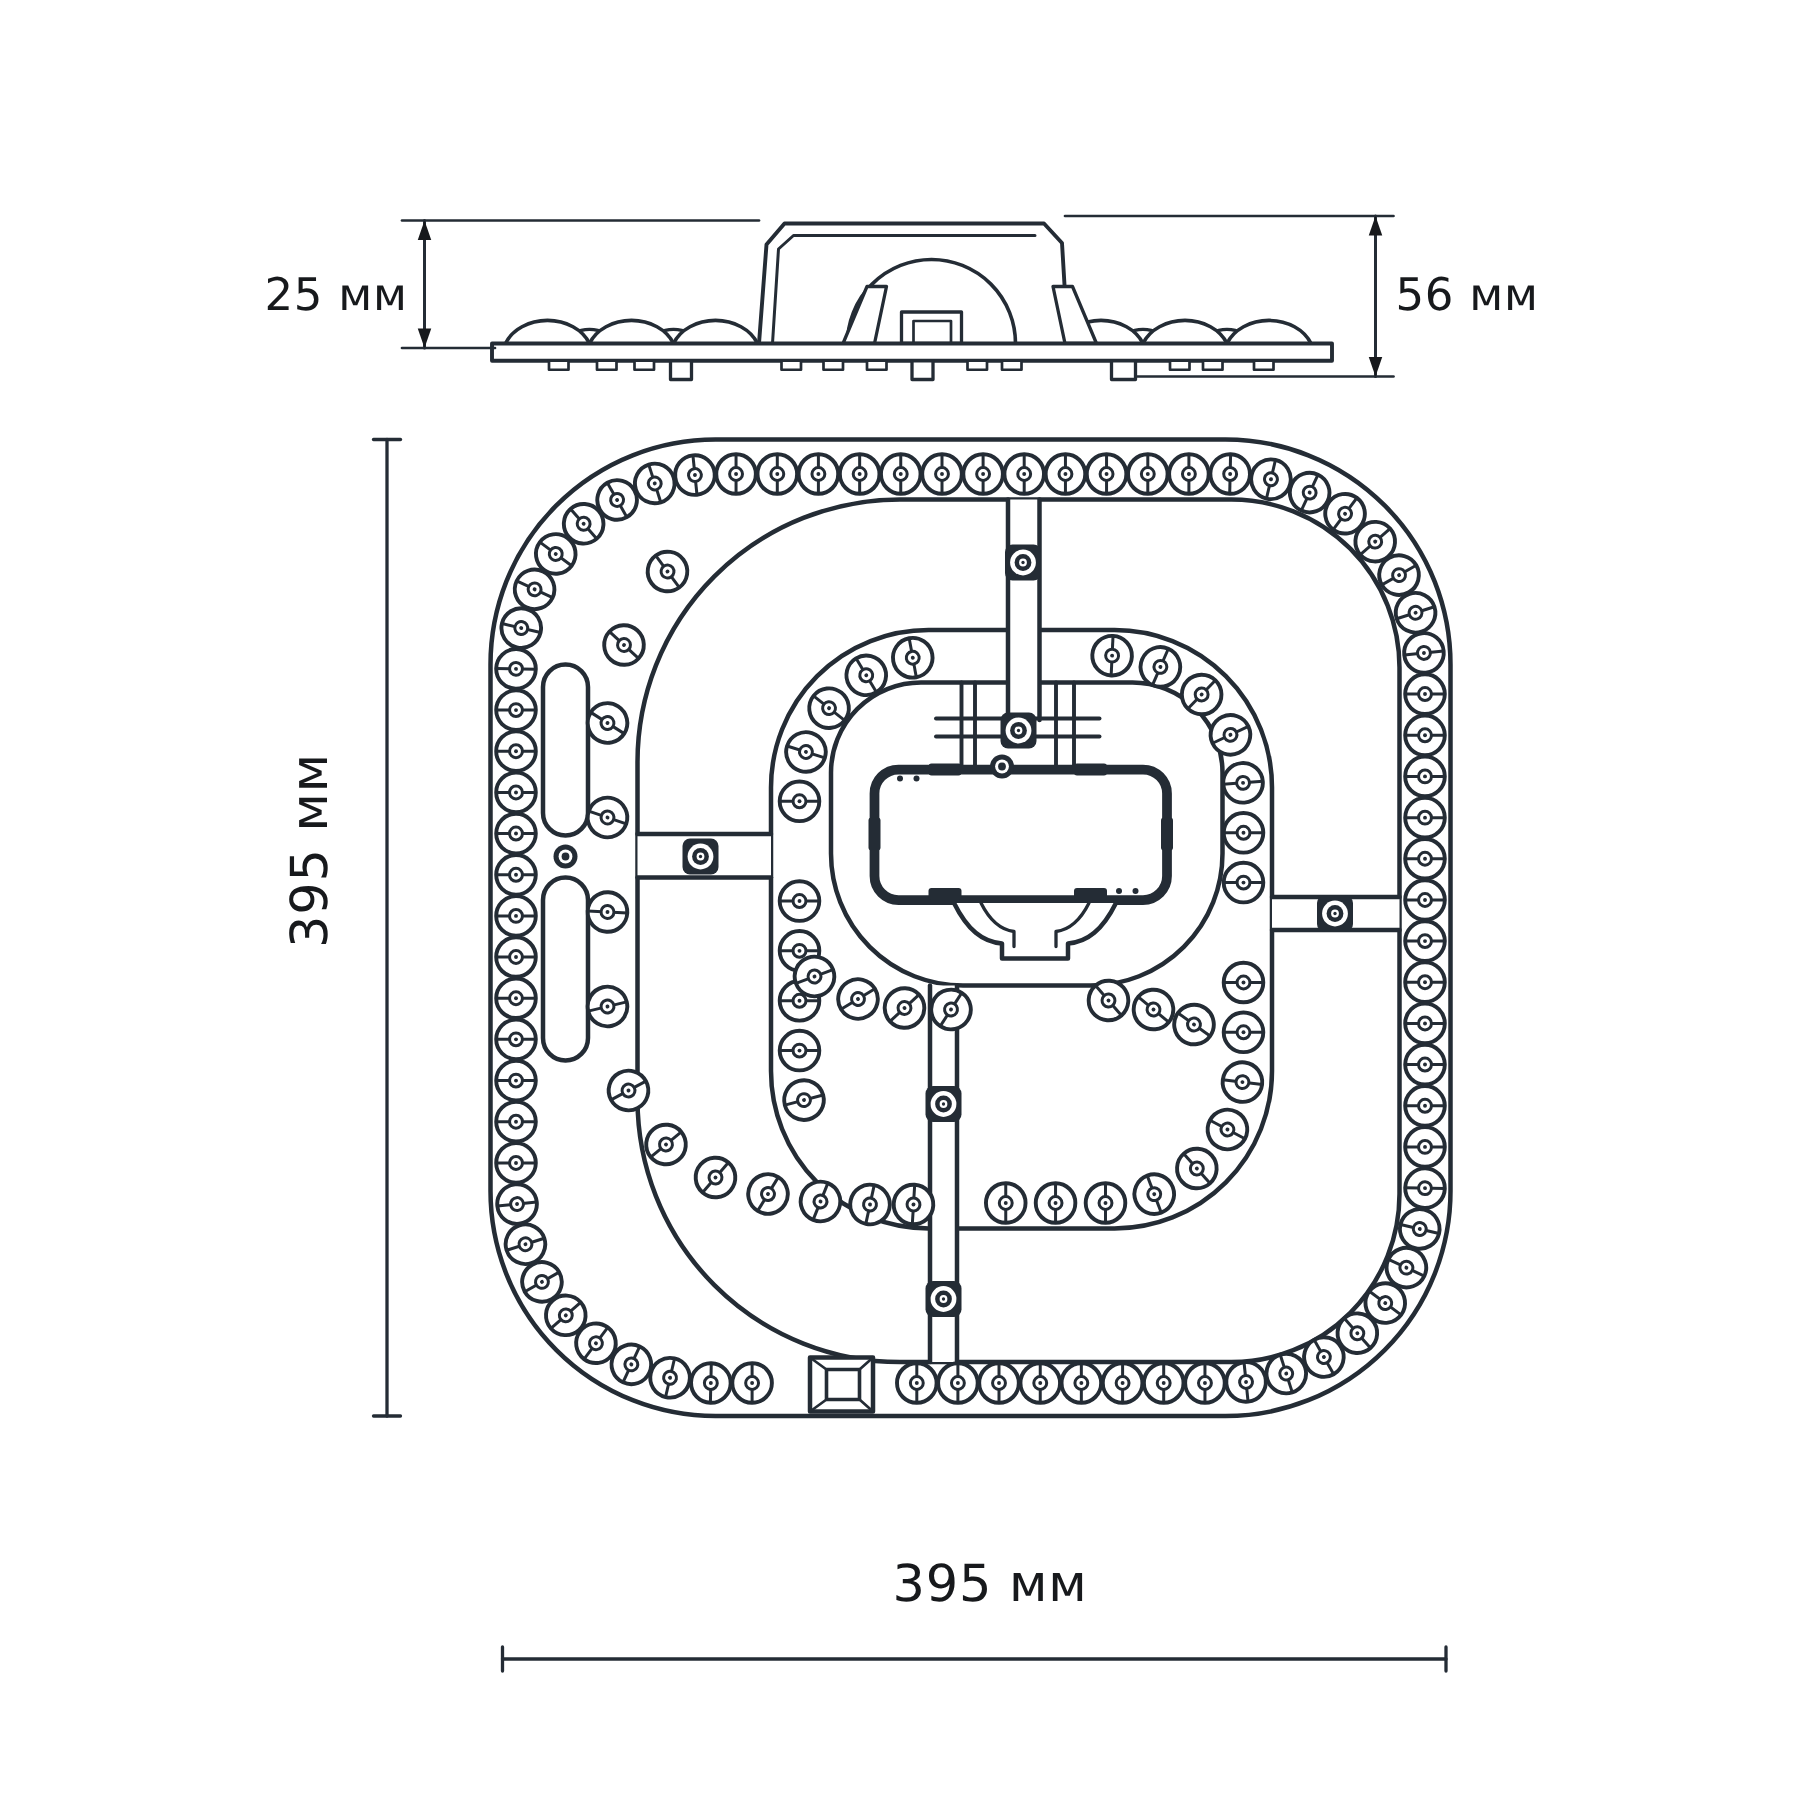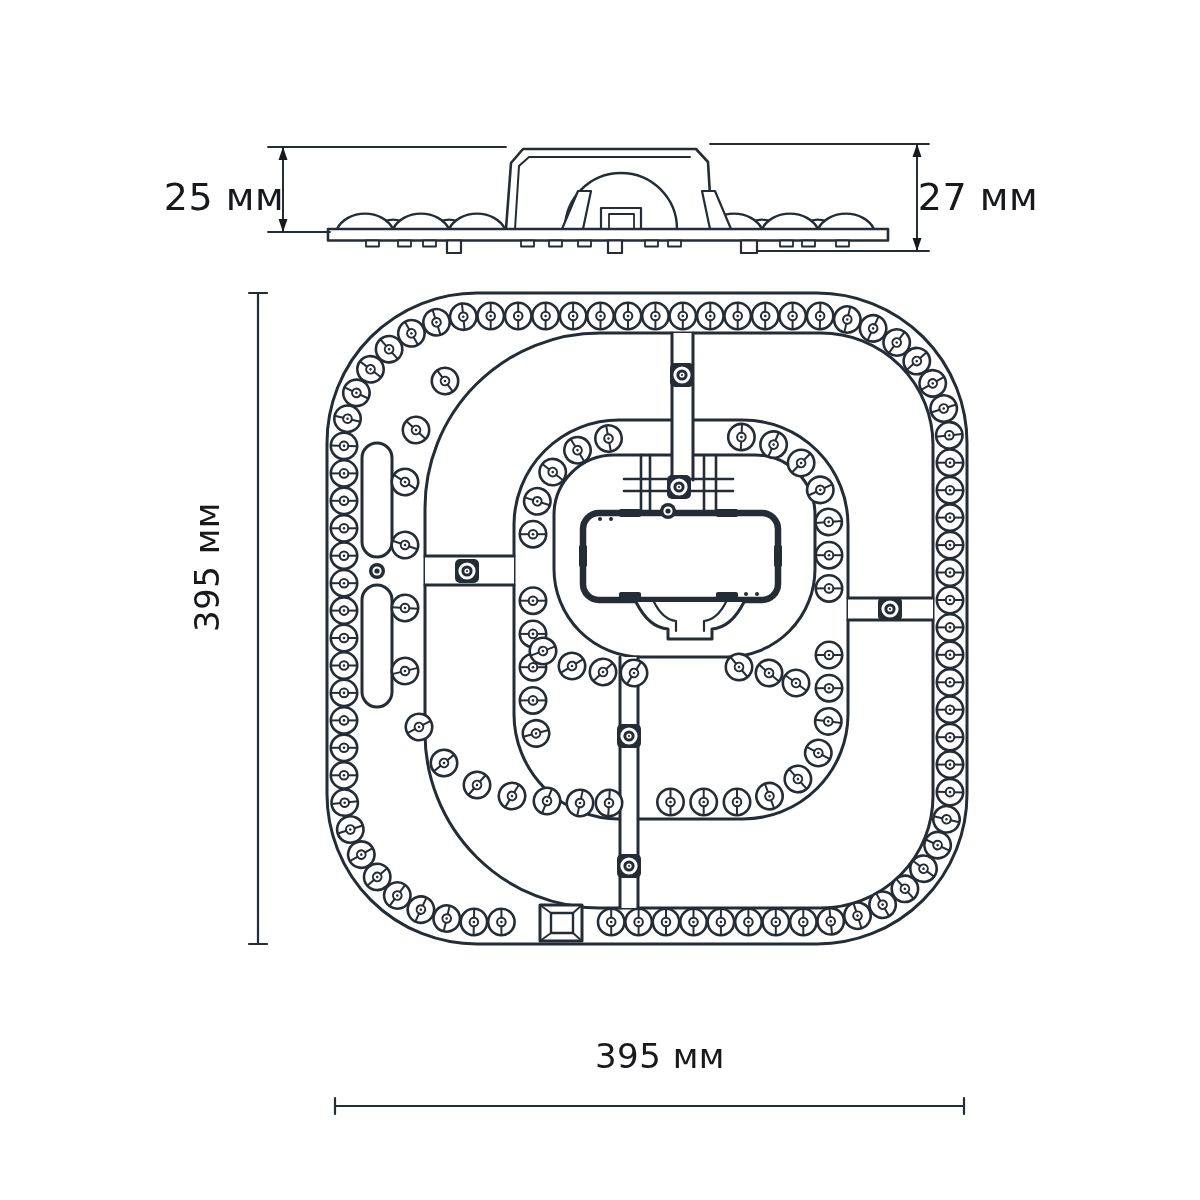--- a/index.html
+++ b/index.html
@@ -2,21 +2,21 @@
 <html><head>
 <meta charset="utf-8">
 <style>
   html,body{margin:0;padding:0;background:#fff;}
   .stage{
     position:relative;width:1200px;height:1200px;background:#fff;overflow:hidden;
     font-family:"DejaVu Sans","Liberation Sans",sans-serif;
   }
   .stage svg{position:absolute;left:0;top:0;}
   .dim-label{
-    position:absolute;color:#17191c;font-size:38px;letter-spacing:.5px;
+    position:absolute;color:#17191c;font-size:30px;letter-spacing:.5px;
     white-space:nowrap;transform:translate(-50%,-50%);
   }
   .dim-label.big{font-size:34px;}
   .dim-label.vert{transform:translate(-50%,-50%) rotate(-90deg);}
 </style>
 </head>
 <body>
 
 <div class="stage">
   <svg id="drawing" width="1200" height="1200" viewBox="0 0 1200 1200">
@@ -950,16 +950,16 @@
         </g>
         <g>
           <path d="M 335 1106 H 964" fill="none" stroke="#242c35" stroke-width="2.2" stroke-linecap="round" stroke-linejoin="round"></path>
           <path d="M 335 1098 V 1114" fill="none" stroke="#242c35" stroke-width="2.2" stroke-linecap="round" stroke-linejoin="round"></path>
           <path d="M 964 1098 V 1114" fill="none" stroke="#242c35" stroke-width="2.2" stroke-linecap="round" stroke-linejoin="round"></path>
         </g>
       </g>
     </svg>
 
   <div class="dim-label" id="lbl-25" style="left:224px;top:197px;">25 мм</div>
-  <div class="dim-label" id="lbl-32" style="left:978px;top:197px;">27 мм</div>
+  <div class="dim-label" id="lbl-32" style="left:978px;top:197px;">56 мм</div>
   <div class="dim-label big vert" id="lbl-395v" style="left:207px;top:567px;">395 мм</div>
   <div class="dim-label big" id="lbl-395h" style="left:660px;top:1056px;">395 мм</div>
 </div>
 
 </body></html>

